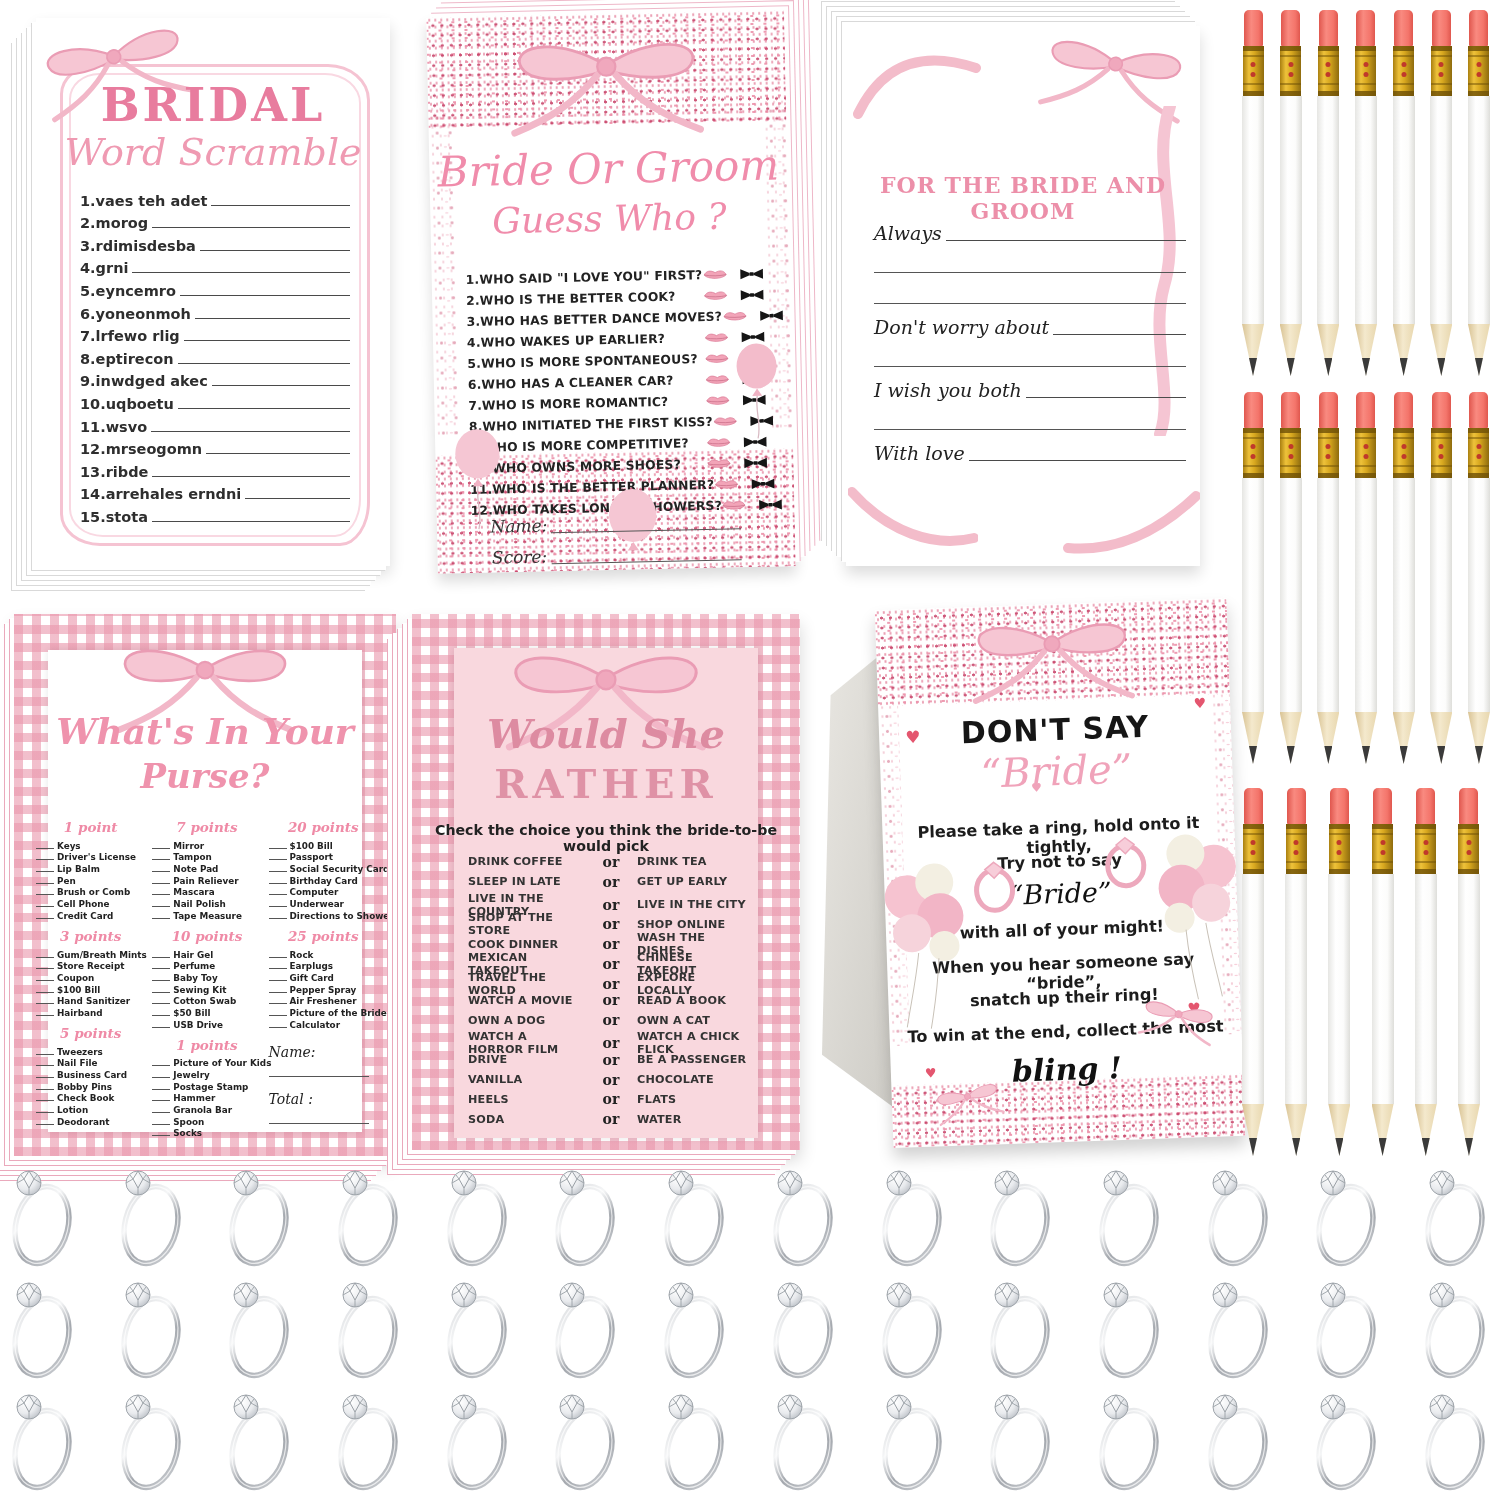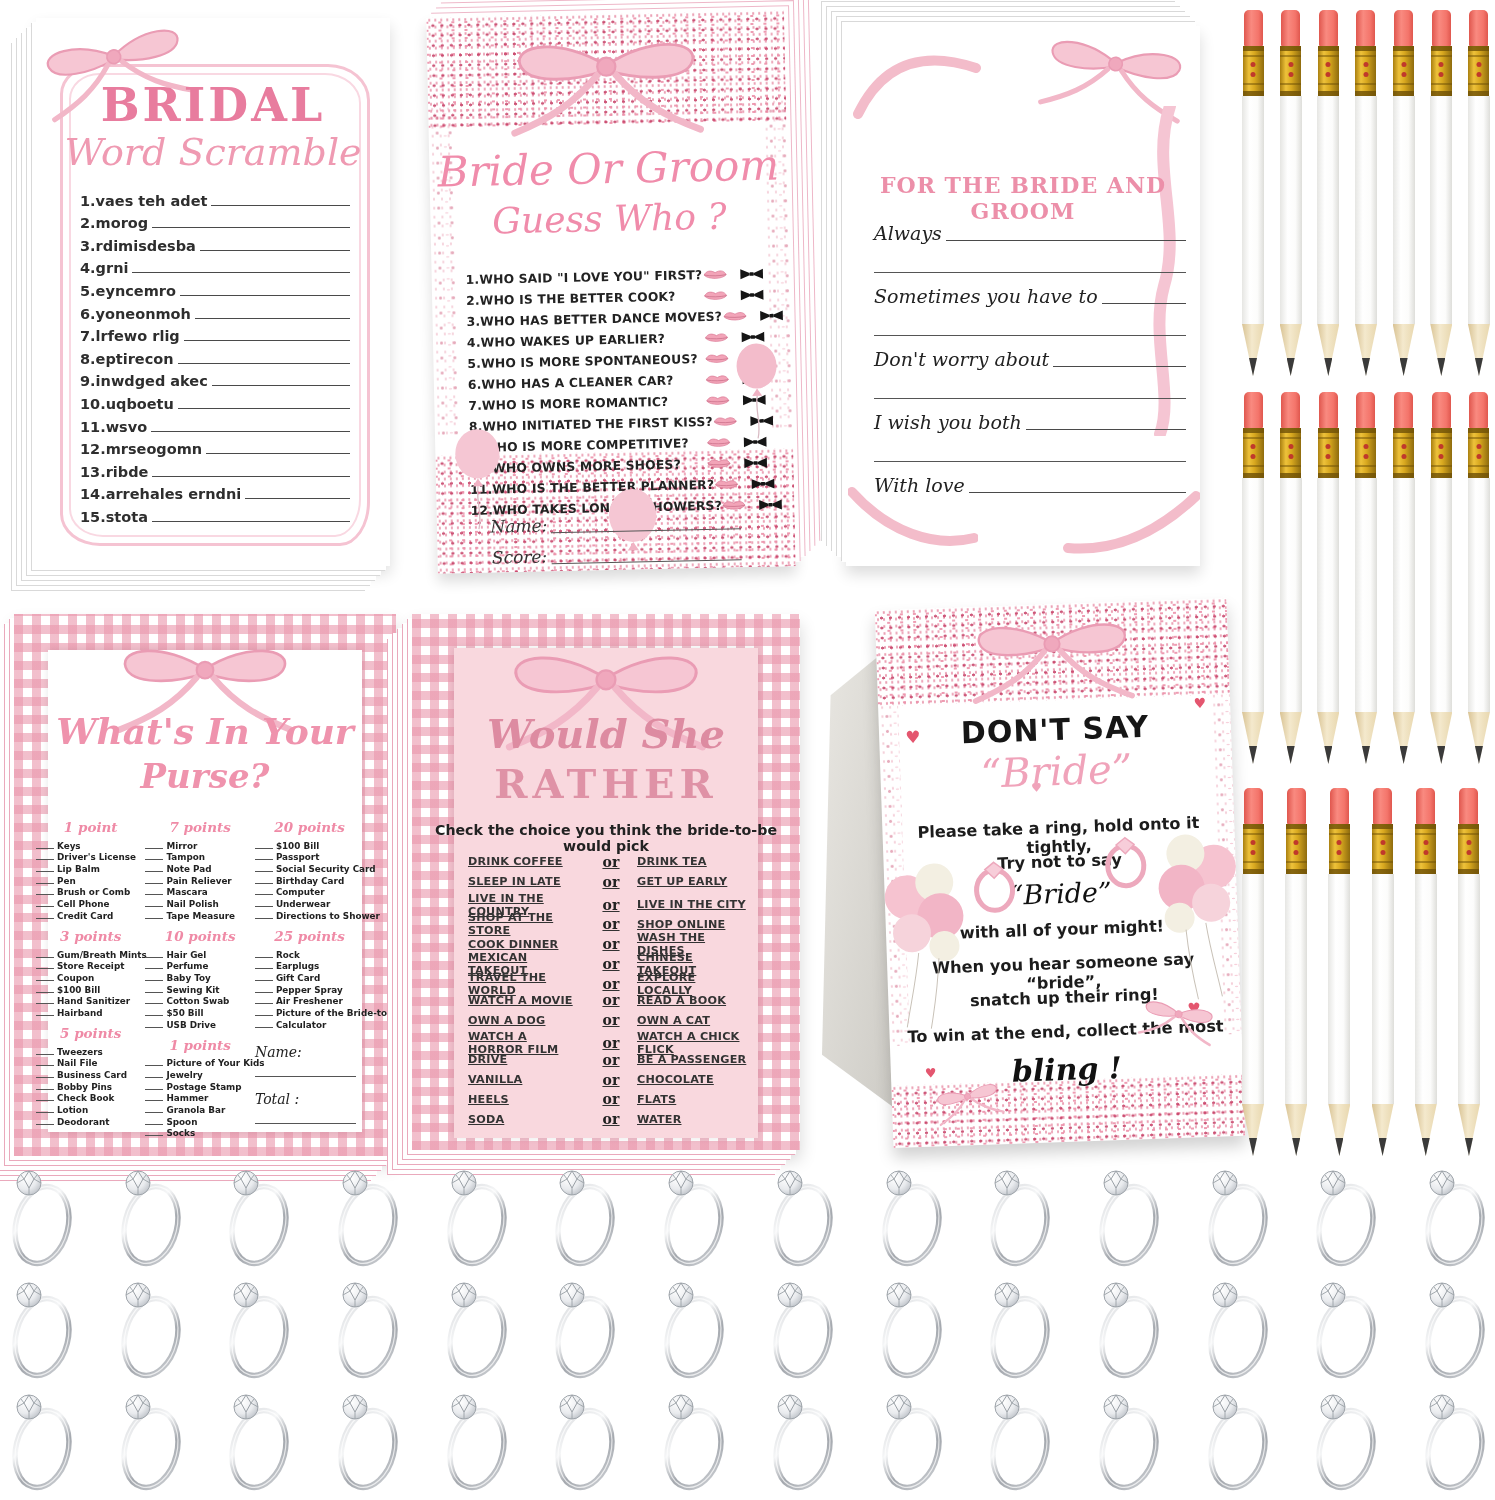--- a/index.html
+++ b/index.html
@@ -79,21 +79,21 @@
     font-family:"DejaVu Serif",serif;font-style:italic;font-size:19px;color:#222;}
   .wish-line2{height:28px;border-bottom:1.3px solid #555;}
   .wish-block{margin-bottom:2px;}
 
   
   .purse-title1{position:absolute;left:0;right:0;top:96px;text-align:center;
     font-family:"DejaVu Serif",serif;font-style:italic;font-weight:600;font-size:36px;color:#ef93ad;}
   .purse-title2{position:absolute;left:0;right:0;top:142px;text-align:center;
     font-family:"DejaVu Serif",serif;font-style:italic;font-weight:600;font-size:34px;color:#ef93ad;}
   .purse-cols{position:absolute;left:22px;right:18px;top:198px;bottom:14px;
-    display:flex;}
+    display:flex;justify-content:space-between;}
   .purse-col{width:32%;}
   .pg-title{font-family:"DejaVu Serif",serif;font-style:italic;font-weight:bold;
     font-size:13.5px;color:#ef8aa6;text-align:center;margin:7px 0 4px;}
   .pg-item{display:flex;align-items:flex-end;height:11.7px;font-size:8.8px;
     font-weight:600;color:#222;white-space:nowrap;}
   .pg-item::before{content:"";width:18px;border-bottom:1px solid #555;
     margin-right:3px;margin-bottom:2px;flex:none;}
   .purse-nt{margin-top:14px;font-family:"DejaVu Serif",serif;font-style:italic;
     font-size:14px;color:#222;}
   .purse-nt .lbl{display:block;}
@@ -101,21 +101,21 @@
 
   
   .rather-script{position:absolute;left:0;right:0;top:96px;text-align:center;
     font-family:"DejaVu Serif",serif;font-style:italic;font-weight:600;font-size:40px;color:#dd8ba1;}
   .rather-serif{position:absolute;left:0;right:0;top:146px;text-align:center;
     font-family:"DejaVu Serif",serif;font-weight:bold;font-size:40px;letter-spacing:5px;color:#df92a6;}
   .rather-instr{position:absolute;left:0;right:0;top:208px;text-align:center;
     font-size:14.2px;font-weight:600;color:#222;}
   .rather-list{position:absolute;left:56px;right:46px;top:238px;}
   .rather-row{display:grid;grid-template-columns:1fr 52px 1fr;align-items:center;
-    height:19.8px;font-size:11.2px;font-weight:bold;color:#333;letter-spacing:.2px;text-decoration:underline;}
+    height:19.8px;font-size:11.2px;font-weight:bold;color:#333;letter-spacing:.2px;}
   .rather-or{font-family:"DejaVu Serif",serif;font-weight:bold;font-size:14px;
     text-align:center;color:#222;}
 
   
   .tent-side{position:absolute;left:0;top:34px;width:86px;height:486px;
     background:linear-gradient(100deg,#e9e7e2,#cbc9c3);
     clip-path:polygon(100% 0,10% 13%,0 87%,100% 100%);}
   .tent-front{position:absolute;left:62px;top:6px;width:352px;height:538px;background:#fff;
     transform:rotate(-2deg);transform-origin:50% 50%;box-shadow:0 10px 16px rgba(0,0,0,.18);overflow:hidden;}
   .ds-top{position:absolute;left:0;right:0;top:108px;text-align:center;
@@ -498,24 +498,20 @@
   <div class="wish-sub">FOR THE BRIDE AND GROOM</div>
   <div class="wish-list">
       <div class="wish-block">
         <div class="wish-row">
           <span>Always</span>
           <span class="fill-line"></span>
         </div>
         <div class="wish-line2"></div>
       </div>
       <div class="wish-block">
-        <div class="wish-row">
-          <span>Sometimes you have to</span>
-          <span class="fill-line"></span>
-        </div>
         <div class="wish-line2"></div>
       </div>
       <div class="wish-block">
         <div class="wish-row">
           <span>Don't worry about</span>
           <span class="fill-line"></span>
         </div>
         <div class="wish-line2"></div>
       </div>
       <div class="wish-block">

